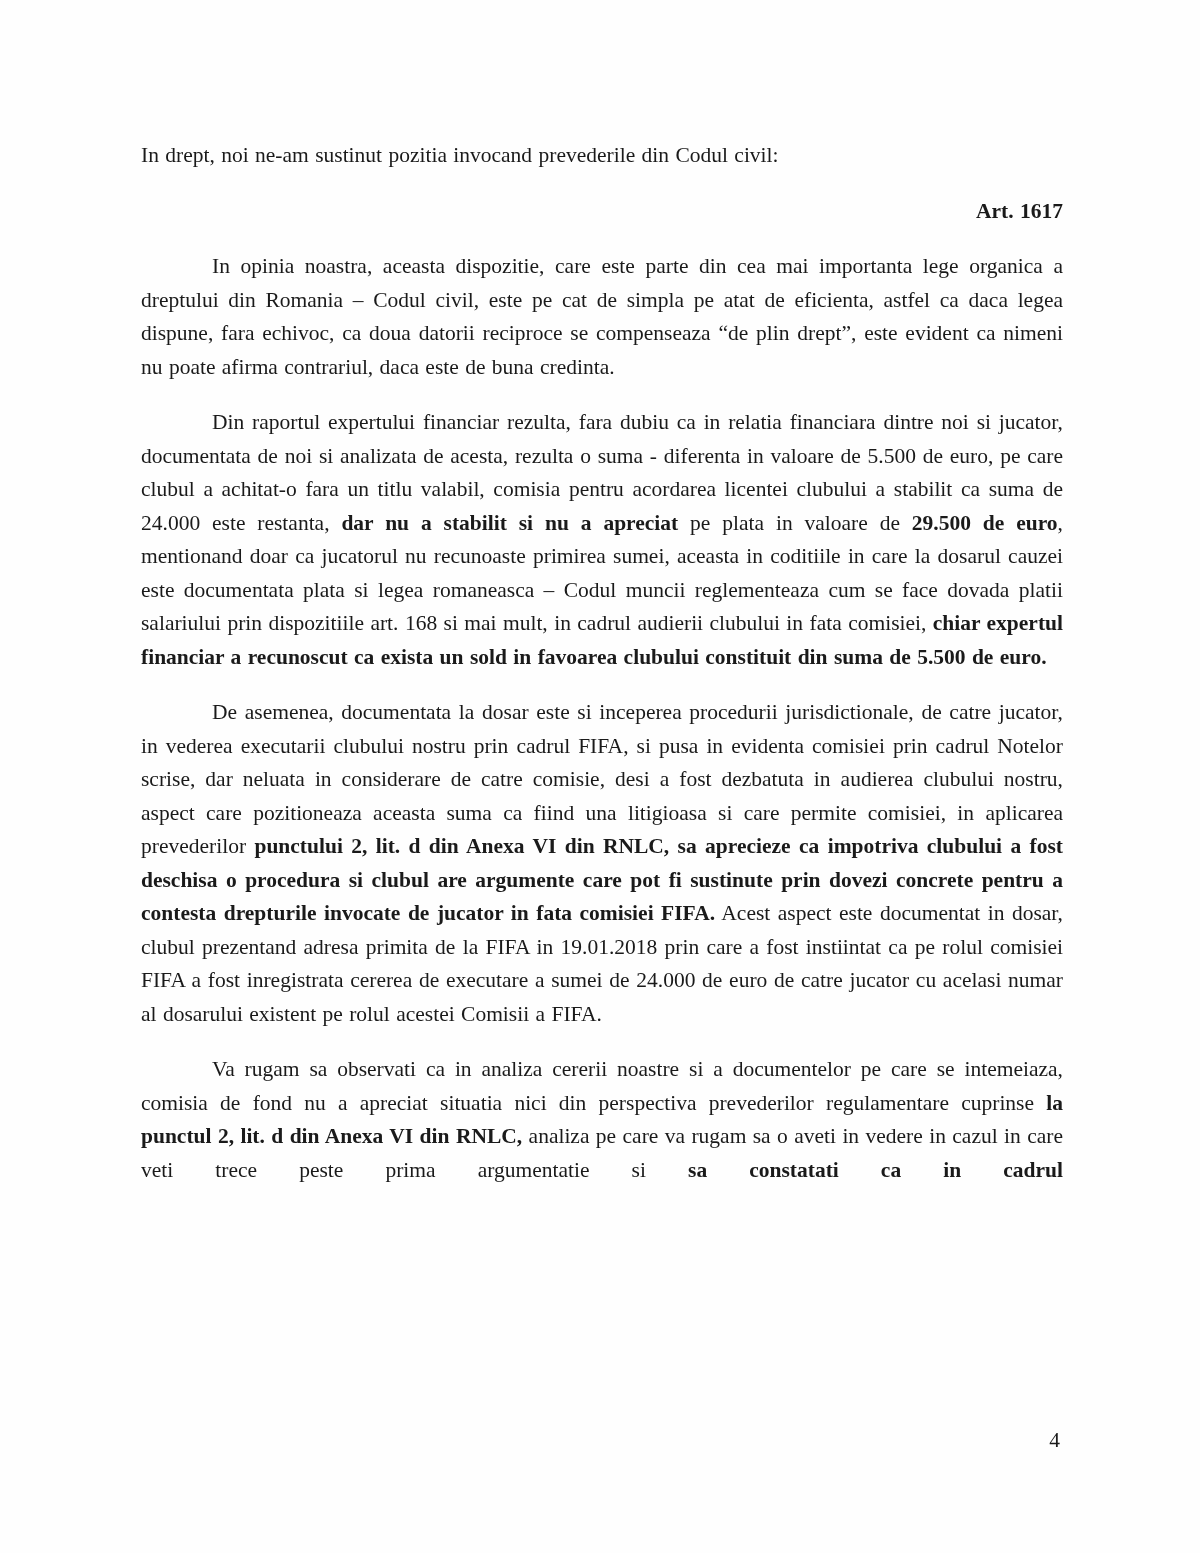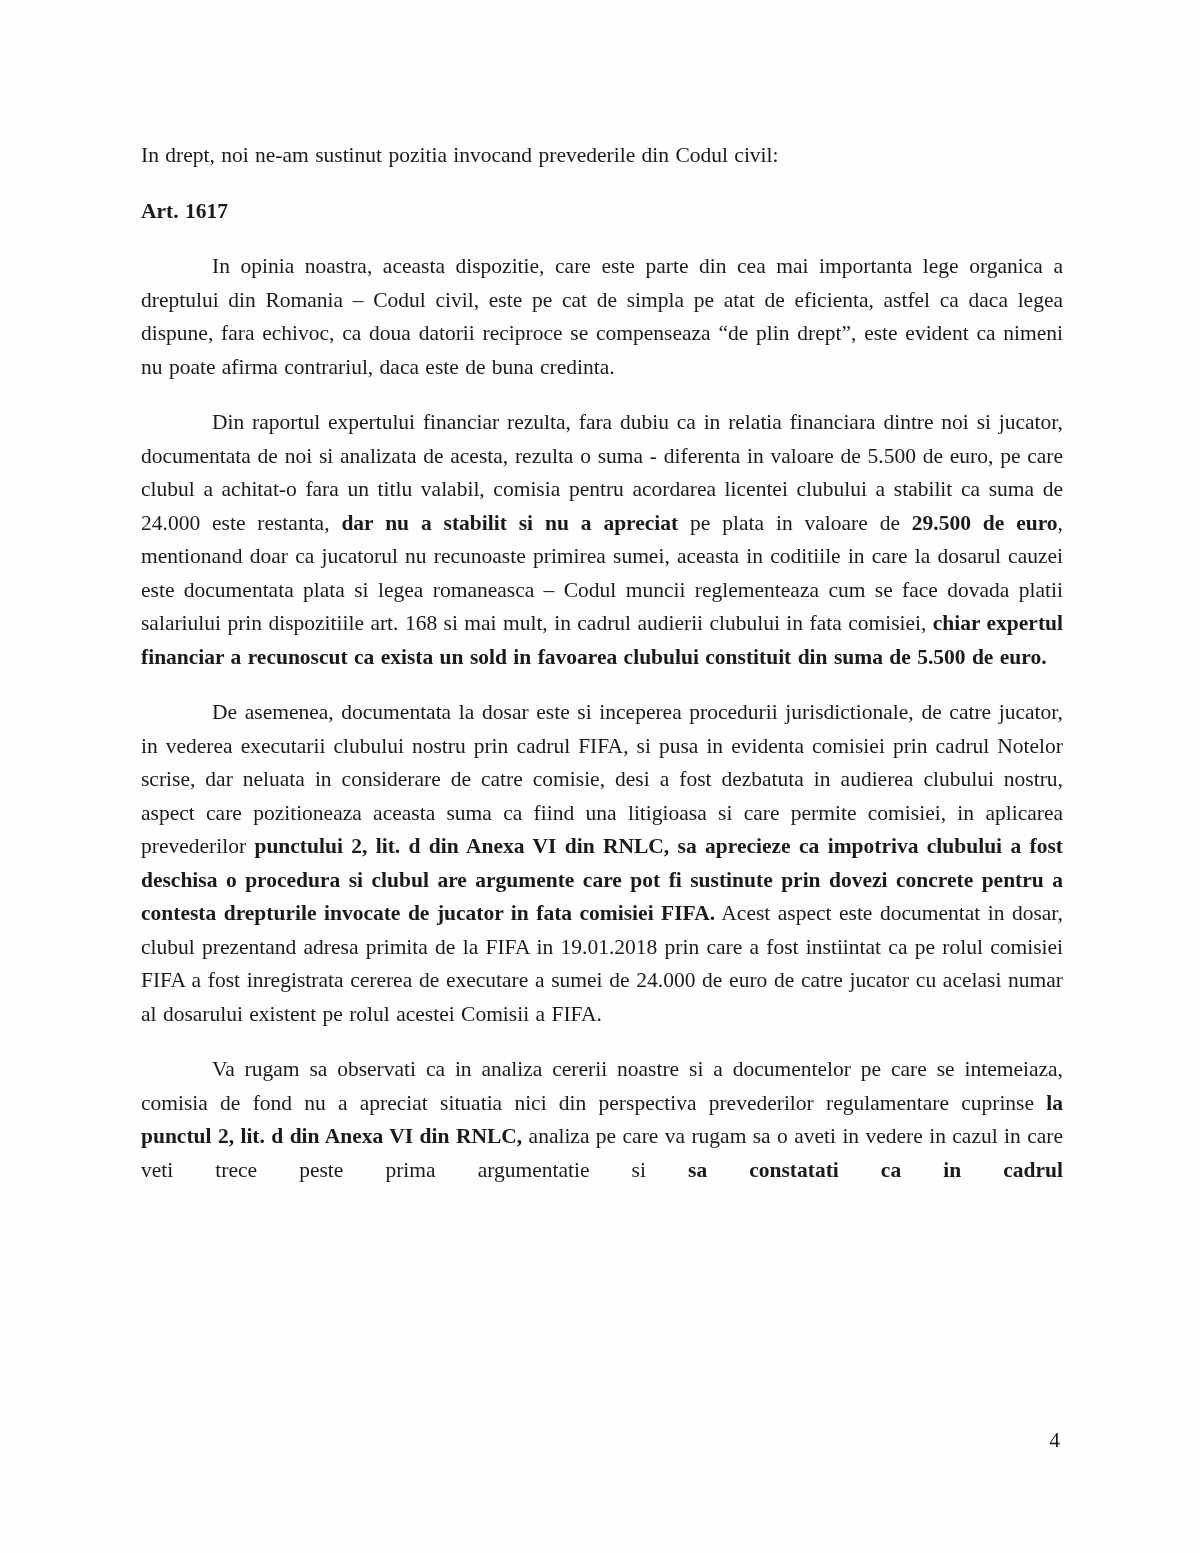--- a/index.html
+++ b/index.html
@@ -27,21 +27,22 @@
     line-height: 33.5px;
     text-align: justify;
     margin: 0 0 22px 0;
     word-spacing: 1px;
   }
   .doc-par.indent {
     text-indent: 71px;
   }
   .doc-par.heading {
     font-weight: bold;
-    text-align: left;
+    text-align: right;
+    margin-left: 40px;
   }
   .doc-par.justify-last {
     text-align-last: justify;
   }
   .doc-par strong {
     font-weight: bold;
   }
   .page-number {
     position: absolute;
     top: 1424px;

